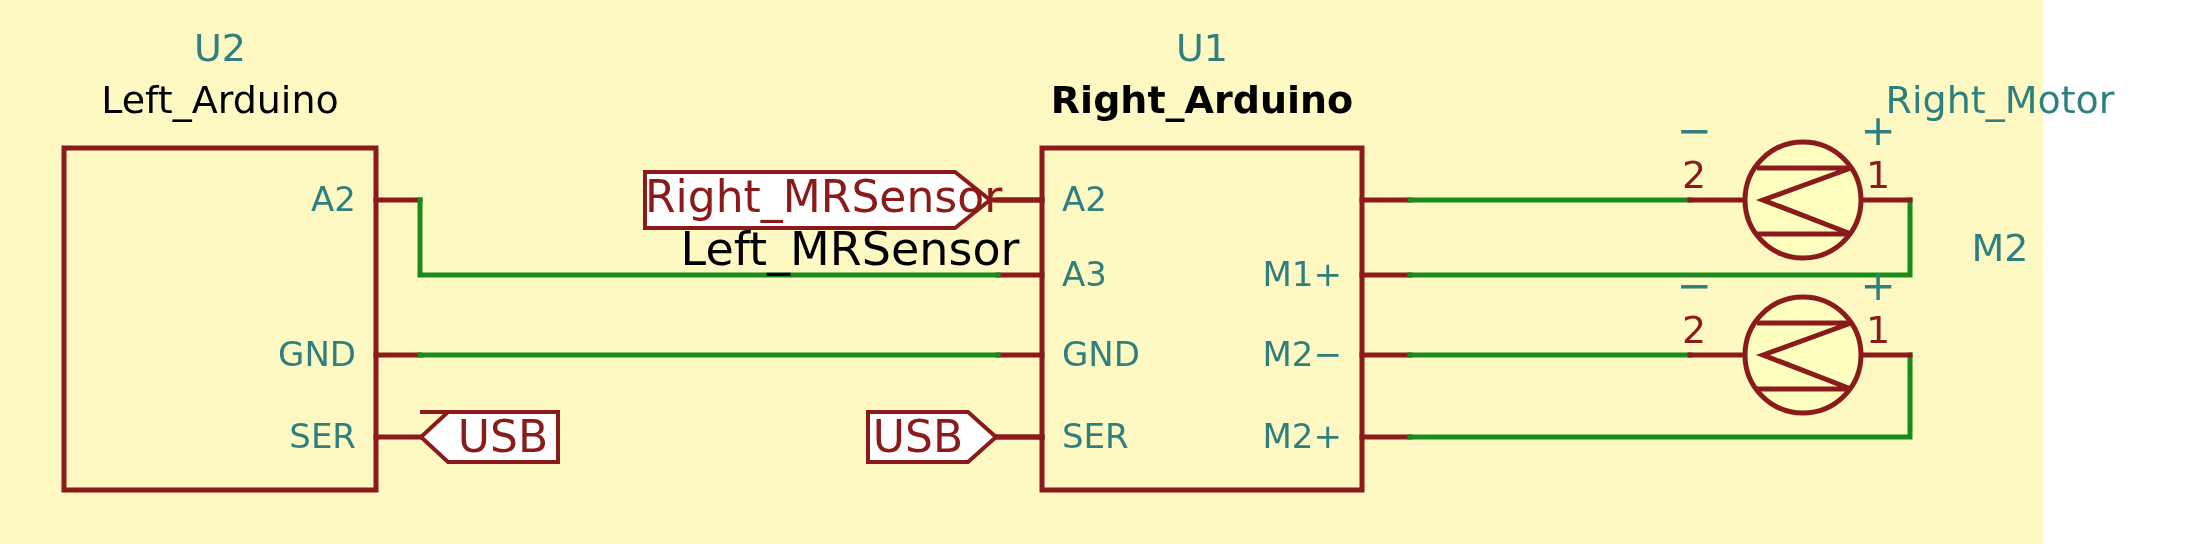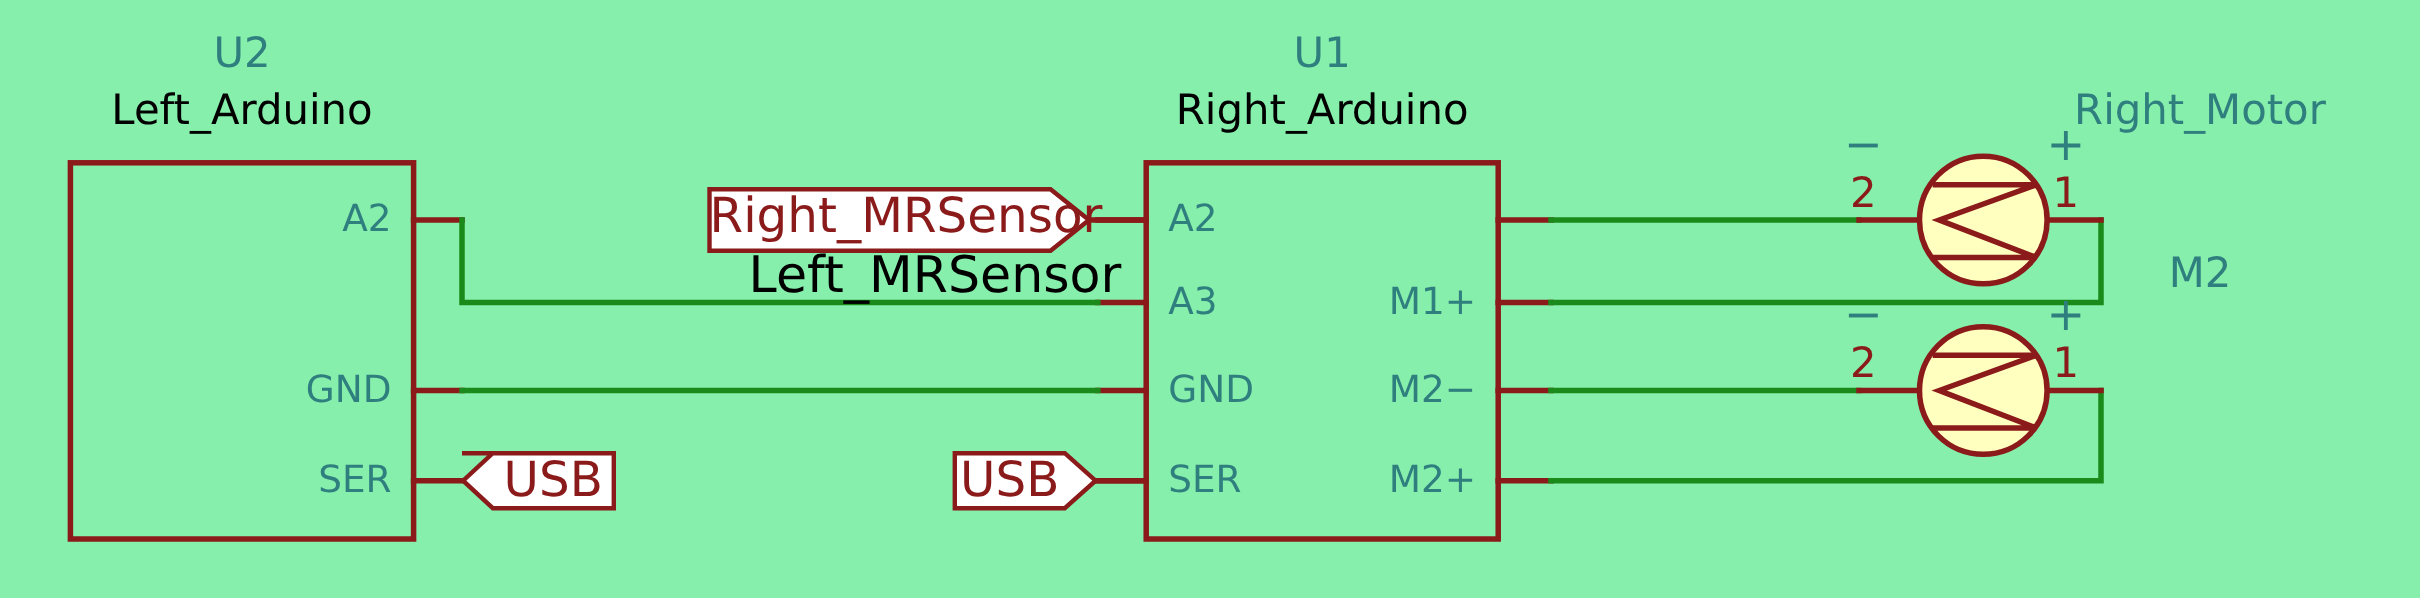--- a/index.html
+++ b/index.html
@@ -1,18 +1,18 @@
 <!DOCTYPE html>
 <html><head>
 <meta charset="utf-8">
 <style>
   html,body{margin:0;padding:0;background:#ffffff;}
   body{width:2200px;height:544px;overflow:hidden;
        font-family:"DejaVu Sans",sans-serif;}
-  #stage{position:relative;width:2200px;height:544px;background:#86efac;}
+  #stage{position:relative;width:2043px;height:544px;background:#fef9c3;}
   svg#sheet{position:absolute;left:0;top:0;width:2200px;height:544px;display:block;}
   .wire{stroke:#1a8b1a;stroke-width:5;fill:none;stroke-linecap:square;}
   .pinstub{stroke:#8b1a1a;stroke-width:5;fill:none;stroke-linecap:square;}
   .body{stroke:#8b1a1a;stroke-width:5;fill:none;}
   .motorfill{fill:#ffffc0;stroke:#8b1a1a;stroke-width:5;}
   .zig{stroke:#8b1a1a;stroke-width:5;fill:none;stroke-linejoin:miter;stroke-linecap:butt;}
   .labelbox{stroke:#8b1a1a;stroke-width:4;fill:#ffffff;}
 </style>
 </head>
 <body>
@@ -81,21 +81,21 @@
     <path class="labelbox" d="M 868,412 L 968,412 L 996,437 L 968,462 L 868,462 Z"></path>
     <line class="pinstub" x1="996" y1="437" x2="1042" y2="437"></line>
   </g>
 
 </svg>
 
 <div style="position:absolute;left:64px;top:28px;width:312px;text-align:center;" data-name="left-arduino-reference">U2</div>
 <div style="position:absolute;left:64px;top:80px;width:312px;text-align:center;" data-name="left-arduino-value">Left_Arduino</div>
 
 <div style="position:absolute;left:1042px;top:28px;width:320px;text-align:center;" data-name="right-arduino-reference">U1</div>
-<div style="position:absolute;left:1042px;top:80px;width:320px;text-align:center;" data-name="right-arduino-value">Right_Arduino</div>
+<div style="position:absolute;left:1042px;top:80px;width:320px;text-align:center;font-weight:bold;" data-name="right-arduino-value">Right_Arduino</div>
 
 <div class="pinname" style="position:absolute;left:176px;top:180px;width:180px;text-align:right;" data-name="left-arduino-pin-label-a2">A2</div>
 <div class="pinname" style="position:absolute;left:176px;top:335px;width:180px;text-align:right;" data-name="left-arduino-pin-label-gnd">GND</div>
 <div class="pinname" style="position:absolute;left:176px;top:417px;width:180px;text-align:right;" data-name="left-arduino-pin-label-ser">SER</div>
 
 <div class="pinname" style="position:absolute;left:1062px;top:180px;width:180px;text-align:left;" data-name="right-arduino-pin-label-a2">A2</div>
 <div class="pinname" style="position:absolute;left:1062px;top:255px;width:180px;text-align:left;" data-name="right-arduino-pin-label-a3">A3</div>
 <div class="pinname" style="position:absolute;left:1062px;top:335px;width:180px;text-align:left;" data-name="right-arduino-pin-label-gnd">GND</div>
 <div class="pinname" style="position:absolute;left:1062px;top:417px;width:180px;text-align:left;" data-name="right-arduino-pin-label-ser">SER</div>
 

